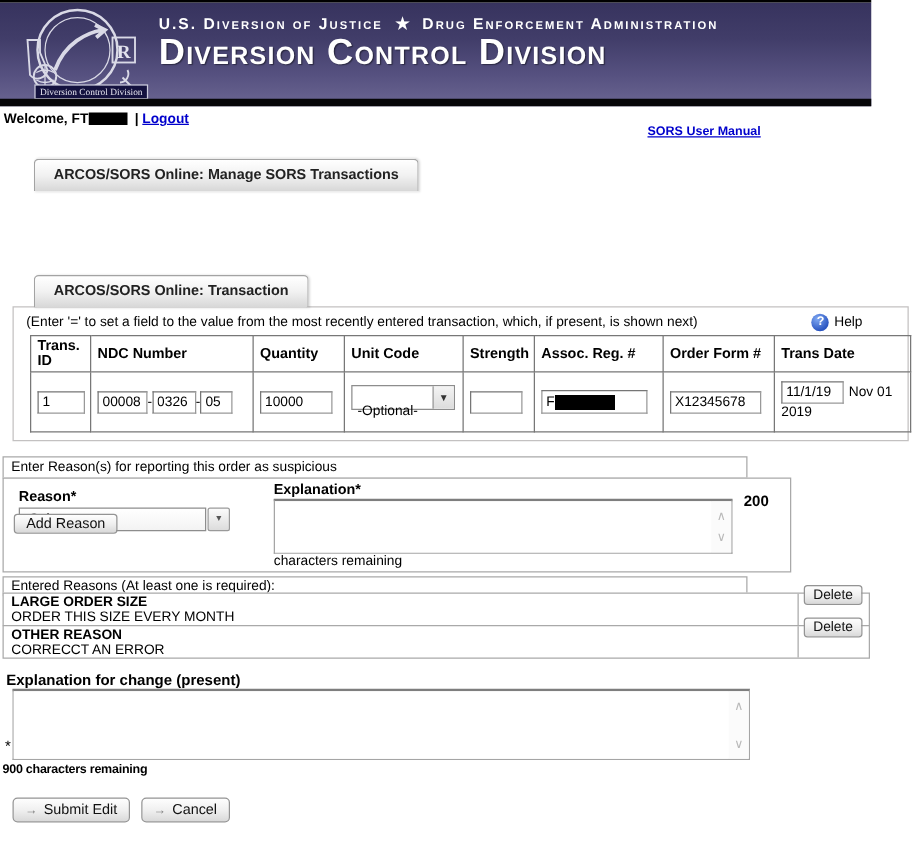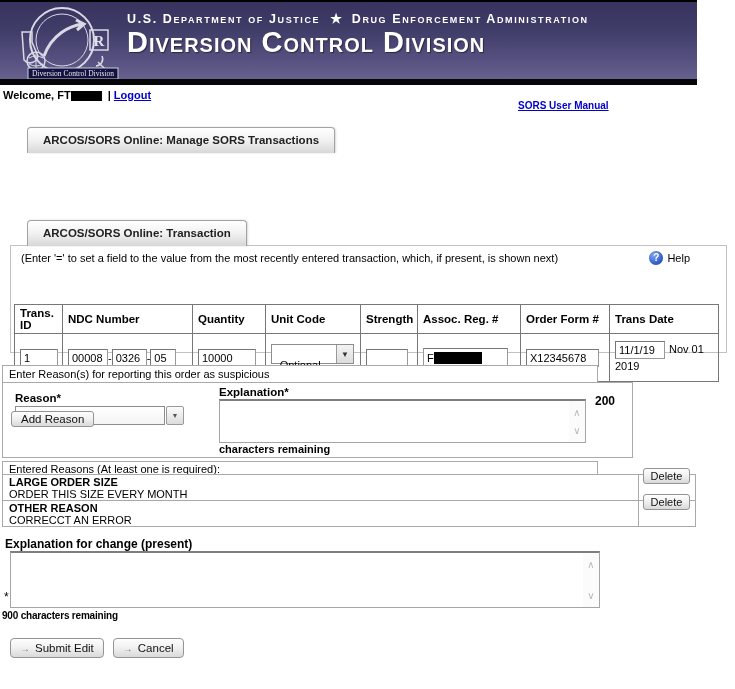--- a/index.html
+++ b/index.html
@@ -38,21 +38,21 @@
                     display:flex; align-items:center; padding-left:4px; background:#fff; }
   #tab2 { left:27px; top:220px; }
   #fs2 { left:10px; top:245px; width:717px; height:108px; }
   #hint-row { position:absolute; left:10px; top:5px; right:36px; display:flex; justify-content:space-between; align-items:center; }
   #help { display:flex; align-items:center; gap:4px; cursor:pointer; }
   #help-icon { display:inline-block; width:14px; height:14px; border-radius:50%;
                background:radial-gradient(circle at 35% 30%,#7fa8f2,#2c57c2 70%);
                color:#fff; font-weight:bold; font-size:10px; line-height:14px; text-align:center; }
 
   
-  #txn-table { position:absolute; left:3px; top:22px; width:704px; border-collapse:collapse; table-layout:fixed;margin-top:36px; }
+  #txn-table { position:absolute; left:13px; top:22px; width:704px; border-collapse:collapse; table-layout:fixed; }
   #txn-table th, #txn-table td { border:1px solid #777; padding:2px 5px; text-align:left; vertical-align:middle; }
   #txn-table th { font-size:11.5px; font-weight:bold; height:28px; vertical-align:middle; }
   #txn-table td { height:48px; }
   input.tin { font-family:"Liberation Sans",sans-serif; font-size:11px; height:18px;
               border:1px solid #999; border-top-color:#767676; border-left-color:#767676;
               padding:1px 3px; background:#fff; }
   .fake-select { display:inline-flex; align-items:stretch; border:1px solid #8d8d8d; background:#fff; height:20px; }
   .fake-select .fs-text { flex:1; padding:14px 4px; font-size:11px; white-space:nowrap; overflow:hidden; }
   .fake-select .fs-btn { width:17px; border-left:1px solid #9a9a9a;
         background:linear-gradient(to bottom,#f4f4f4,#dcdcdc); color:#333;
@@ -78,21 +78,21 @@
   #add-reason-btn { position:absolute; left:8px; top:28px; height:16px; }
   #explanation-label { position:absolute; left:216px; top:3px; }
   .ta-wrap { position:absolute; background:#fff; border:1px solid #a5a5a5; border-top:2px solid #7e7e7e; }
   #explanation-ta { left:216px; top:16px; width:367px; height:44px; }
   .ta-wrap textarea { position:absolute; left:0; top:0; right:16px; bottom:0; width:calc(100% - 16px); height:100%;
         border:none; resize:none; outline:none; font-family:"Liberation Sans",sans-serif; font-size:11px; }
   .rail { position:absolute; top:0; right:0; bottom:0; width:16px; background:#fbfbfb; }
   .rail .chev { position:absolute; right:2px; width:12px; text-align:center; color:#b9b9b9; font-size:10px; cursor:pointer; }
   .rail .up { top:6px; } .rail .down { bottom:6px; }
   #char-limit { position:absolute; left:592px; top:11px; font-weight:bold; font-size:12px; }
-  #chars-remaining { position:absolute; left:216px; top:60px; font-weight:bold; font-size:11px; }
+  #chars-remaining { position:absolute; left:216px; top:60px; font-weight:normal; font-size:11px; }
 
   #entered-bar { top:461px; padding:1px 6px; }
   .reason-row { position:absolute; left:2px; width:694px; height:27px; border:1px solid #a9a9a9; background:#fff; }
   .reason-row .rr-main { position:absolute; left:0; top:0; bottom:0; width:636px; border-right:1px solid #a9a9a9; padding:1px 6px; }
   .rr-title { font-weight:bold; font-size:11px; line-height:12px; }
   .rr-detail { font-size:11px; line-height:12px; }
   .rr-del { position:absolute; right:0; top:0; bottom:16px; width:57px; display:flex; align-items:flex-end; justify-content:center; }
   .del-btn { padding:1px 7px; font-size:11px; }
 
   
@@ -123,21 +123,21 @@
           <path d="M23 54 q7 -4 14 0 M23 60 q7 4 14 0 M30 48 l0 18" stroke-width="1"></path>
           <rect x="84" y="26" width="18" height="20" stroke-width="1.5"></rect>
           <path d="M92 58 l8 8 M96 52 a7 7 0 0 1 -6 10" stroke-width="1.5"></path>
         </g>
         <text x="93" y="42" fill="#e2e2ee" font-family="Liberation Serif, serif" font-size="15" font-weight="bold" text-anchor="middle">R</text>
         <rect x="22" y="64" width="90" height="11" fill="#14123f" stroke="#cdcdde" stroke-width="1"></rect>
         <text x="67" y="72" fill="#e6e6f0" font-family="Liberation Serif, serif" font-size="7.5" text-anchor="middle">Diversion Control Division</text>
       </svg>
     </div>
     <div id="agency-line" class="hdr-text">
-      <span>U.S. Department of Justice</span><span class="star">★</span><span>Drug Enforcement Administration</span>
+      <span>U.S. Diversion of Justice</span><span class="star">★</span><span>Drug Enforcement Administration</span>
     </div>
     <div id="division-line" class="hdr-text">Diversion Control Division</div>
     <div id="hdr-blackbar"></div>
   </div>
 
   <div id="welcome">
     <span>Welcome, FT</span><span class="redact" style="width:31px;height:10px;margin:0 3px 0 0;"></span>
     <span>| </span><a class="lnk">Logout</a>
   </div>
   <a id="sors-manual" class="lnk">SORS User Manual</a>

